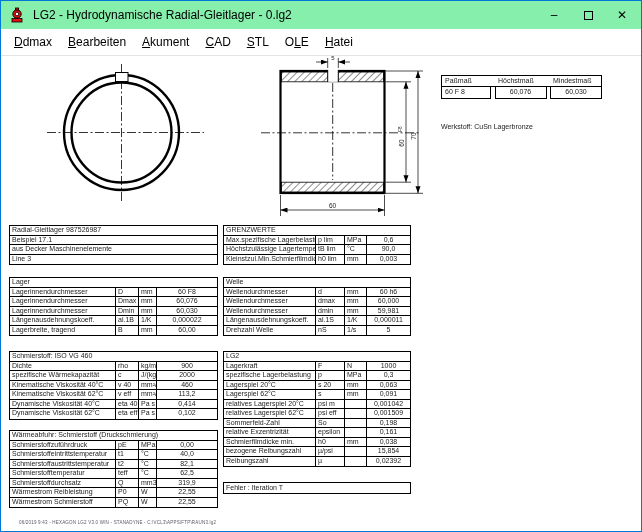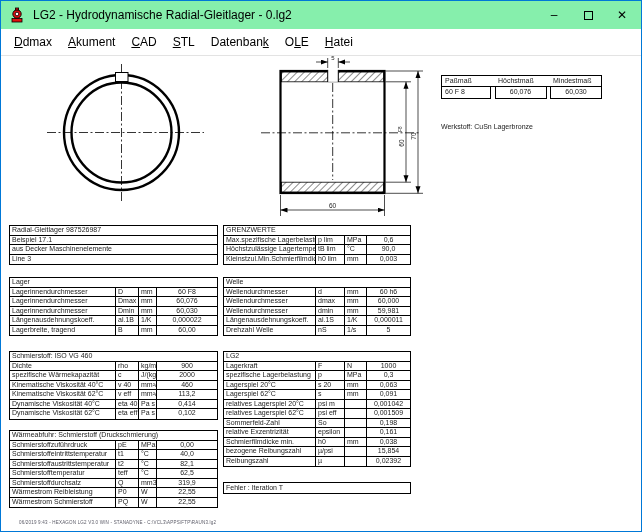--- a/index.html
+++ b/index.html
@@ -64,24 +64,24 @@
       <div class="wbtn">–</div>
       <div class="wbtn">
           <span class="maxglyph"></span>
         </div>
       <div class="wbtn">✕</div>
     </div>
   </div>
 
   <div class="menubar">
     <div class="mi"><span></span><span class="u">D</span><span>dmax</span></div>
+    <div class="mi"><span></span><span class="u">B</span><span>earbeiten</span></div>
     <div class="mi"><span></span><span class="u">A</span><span>kument</span></div>
     <div class="mi"><span></span><span class="u">C</span><span>AD</span></div>
     <div class="mi"><span></span><span class="u">S</span><span>TL</span></div>
-    <div class="mi"><span>Datenban</span><span class="u">k</span><span></span></div>
     <div class="mi"><span>O</span><span class="u">L</span><span>E</span></div>
     <div class="mi"><span></span><span class="u">H</span><span>atei</span></div>
   </div>
 
   <svg class="drawing" style="left:45px;top:60px;" width="165" height="145" viewBox="0 0 165 145">
     <line x1="1" y1="71.5" x2="158" y2="71.5" stroke="#000" stroke-width="0.8" stroke-dasharray="9 2.5 2 2.5"></line>
     <line x1="75.5" y1="3" x2="75.5" y2="140" stroke="#000" stroke-width="0.8" stroke-dasharray="9 2.5 2 2.5"></line>
     <circle cx="75.5" cy="71.5" r="57.5" fill="none" stroke="#000" stroke-width="2.4"></circle>
     <circle cx="75.5" cy="71.5" r="50" fill="none" stroke="#000" stroke-width="2.4"></circle>
     <rect x="69.5" y="11.5" width="12.5" height="9" fill="#fff" stroke="#000" stroke-width="1"></rect>

